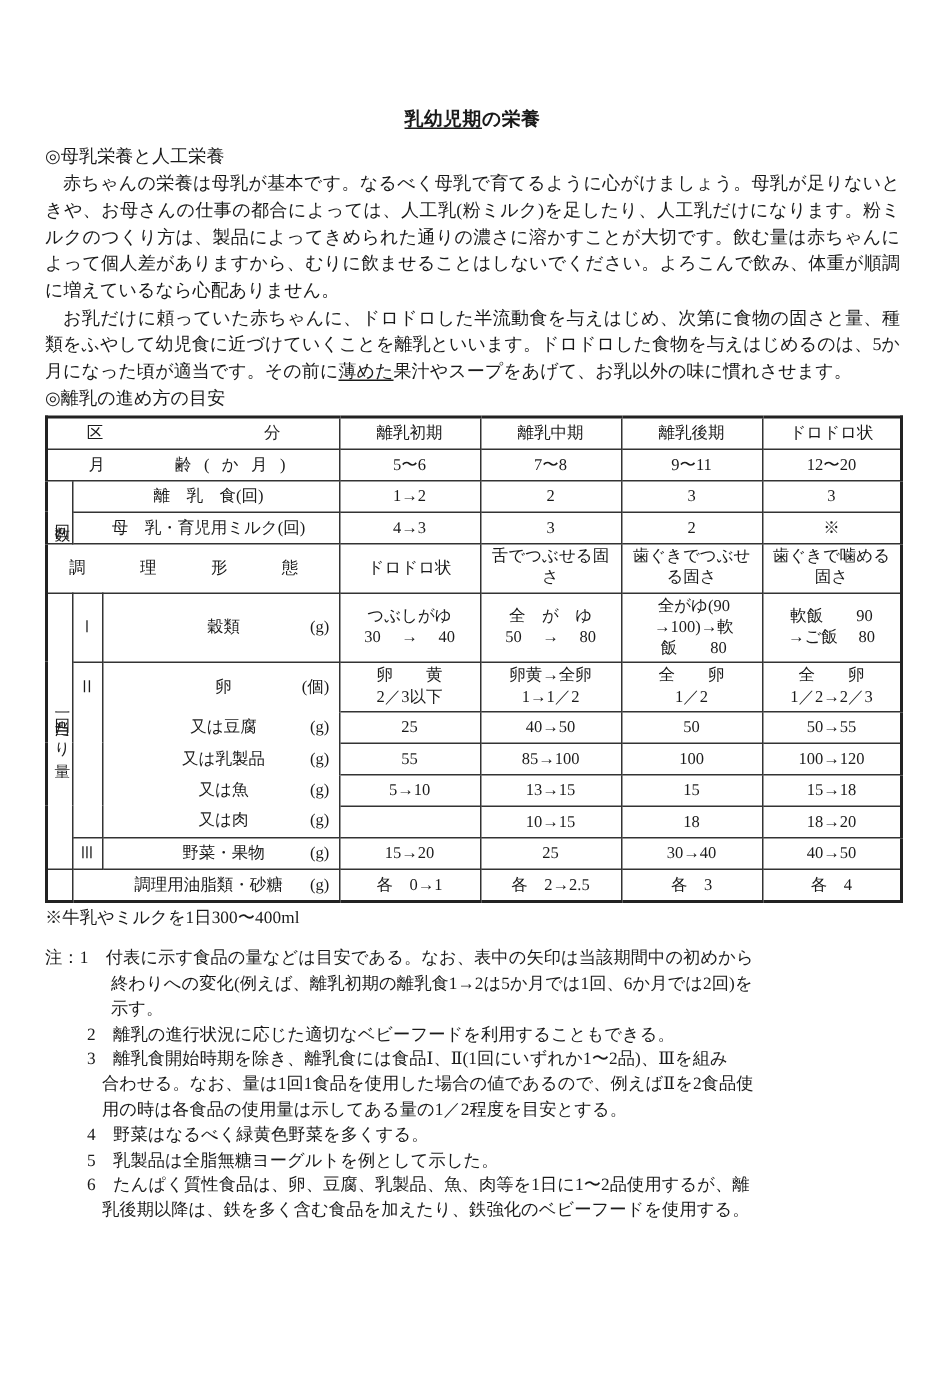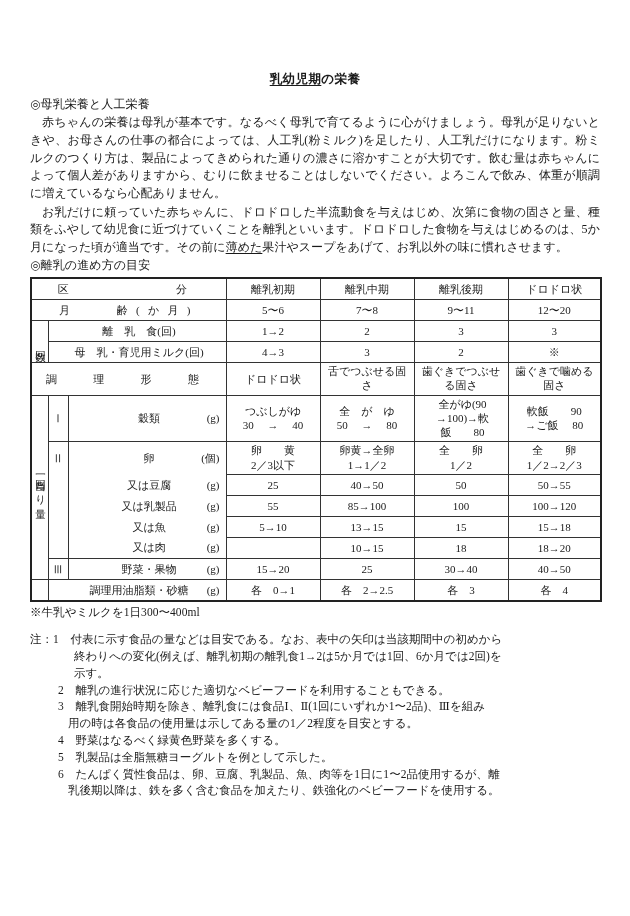--- a/index.html
+++ b/index.html
@@ -327,20 +327,21 @@
 
     <div class="note-row num-indent">
       <span class="note-key"><span>2</span>　</span>
       <span class="note-body">離乳の進行状況に応じた適切なベビーフードを利用することもできる。</span>
     </div>
 
     <div class="note-row num-indent">
       <span class="note-key"><span>3</span>　</span>
       <span class="note-body">離乳食開始時期を除き、離乳食には食品Ⅰ、Ⅱ(1回にいずれか1〜2品)、Ⅲを組み</span>
     </div>
+    <div class="note-cont2">合わせる。なお、量は1回1食品を使用した場合の値であるので、例えばⅡを2食品使</div>
     <div class="note-cont2">用の時は各食品の使用量は示してある量の1／2程度を目安とする。</div>
 
     <div class="note-row num-indent">
       <span class="note-key"><span>4</span>　</span>
       <span class="note-body">野菜はなるべく緑黄色野菜を多くする。</span>
     </div>
 
     <div class="note-row num-indent">
       <span class="note-key"><span>5</span>　</span>
       <span class="note-body">乳製品は全脂無糖ヨーグルトを例として示した。</span>

